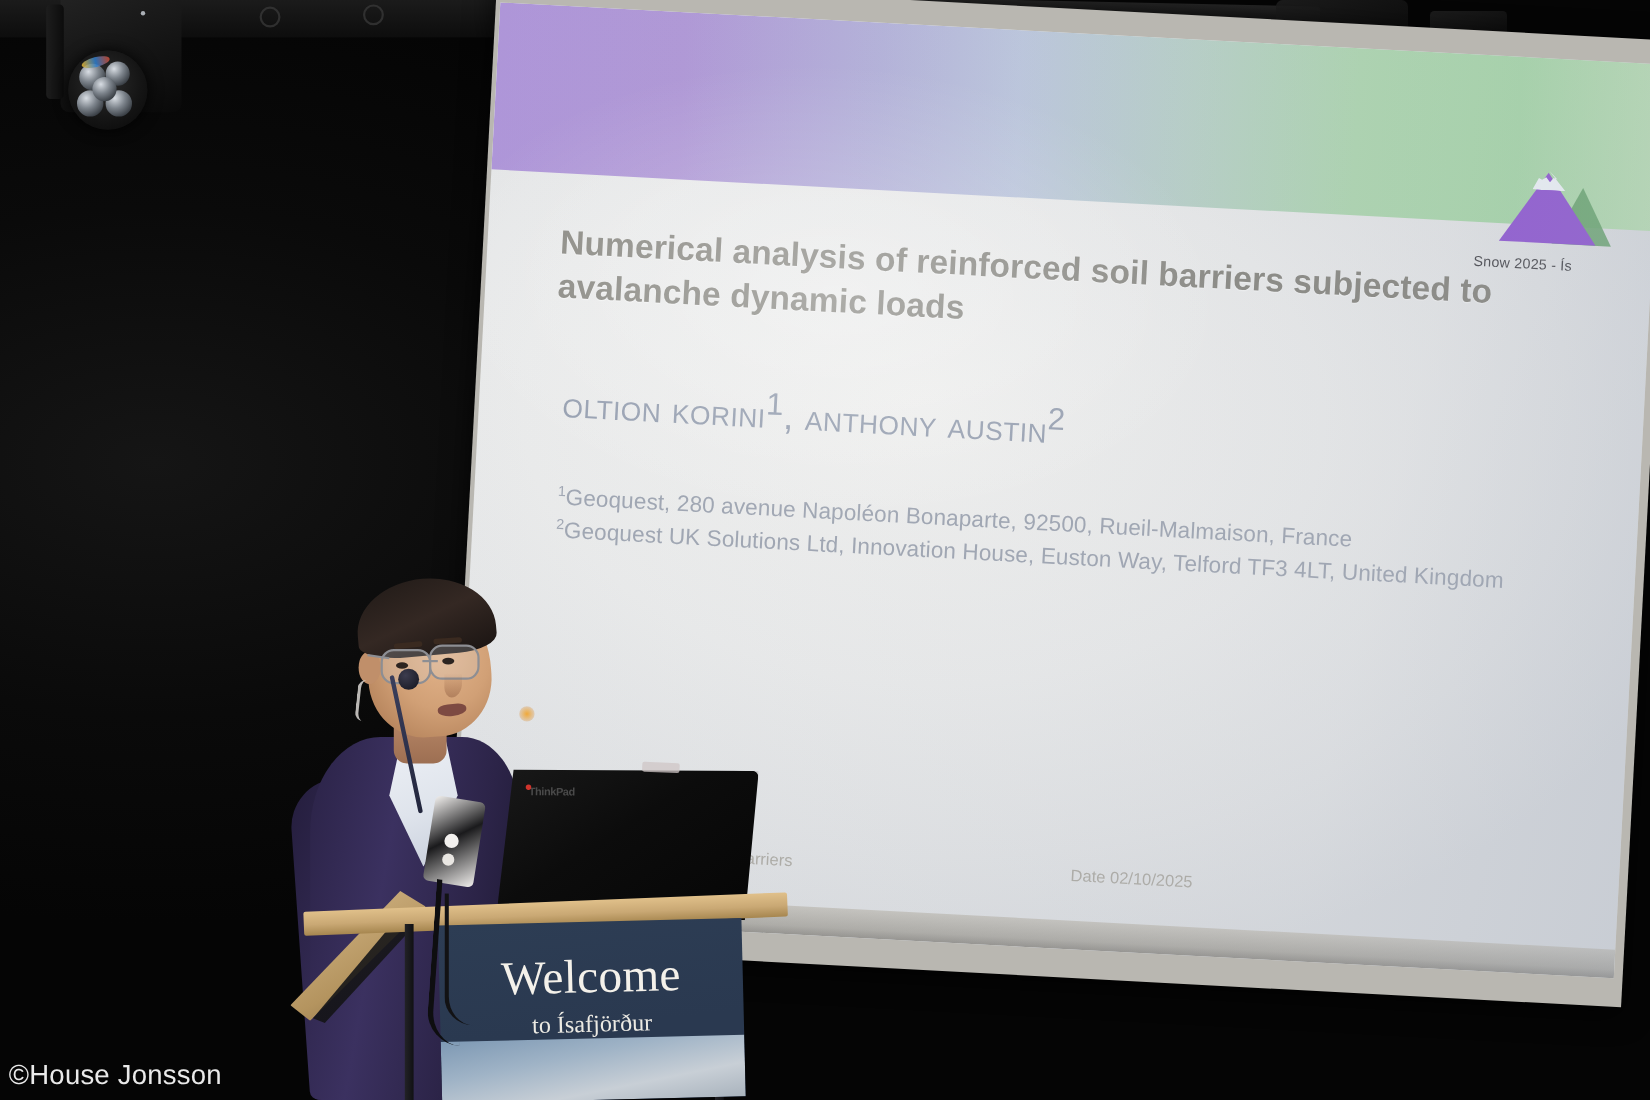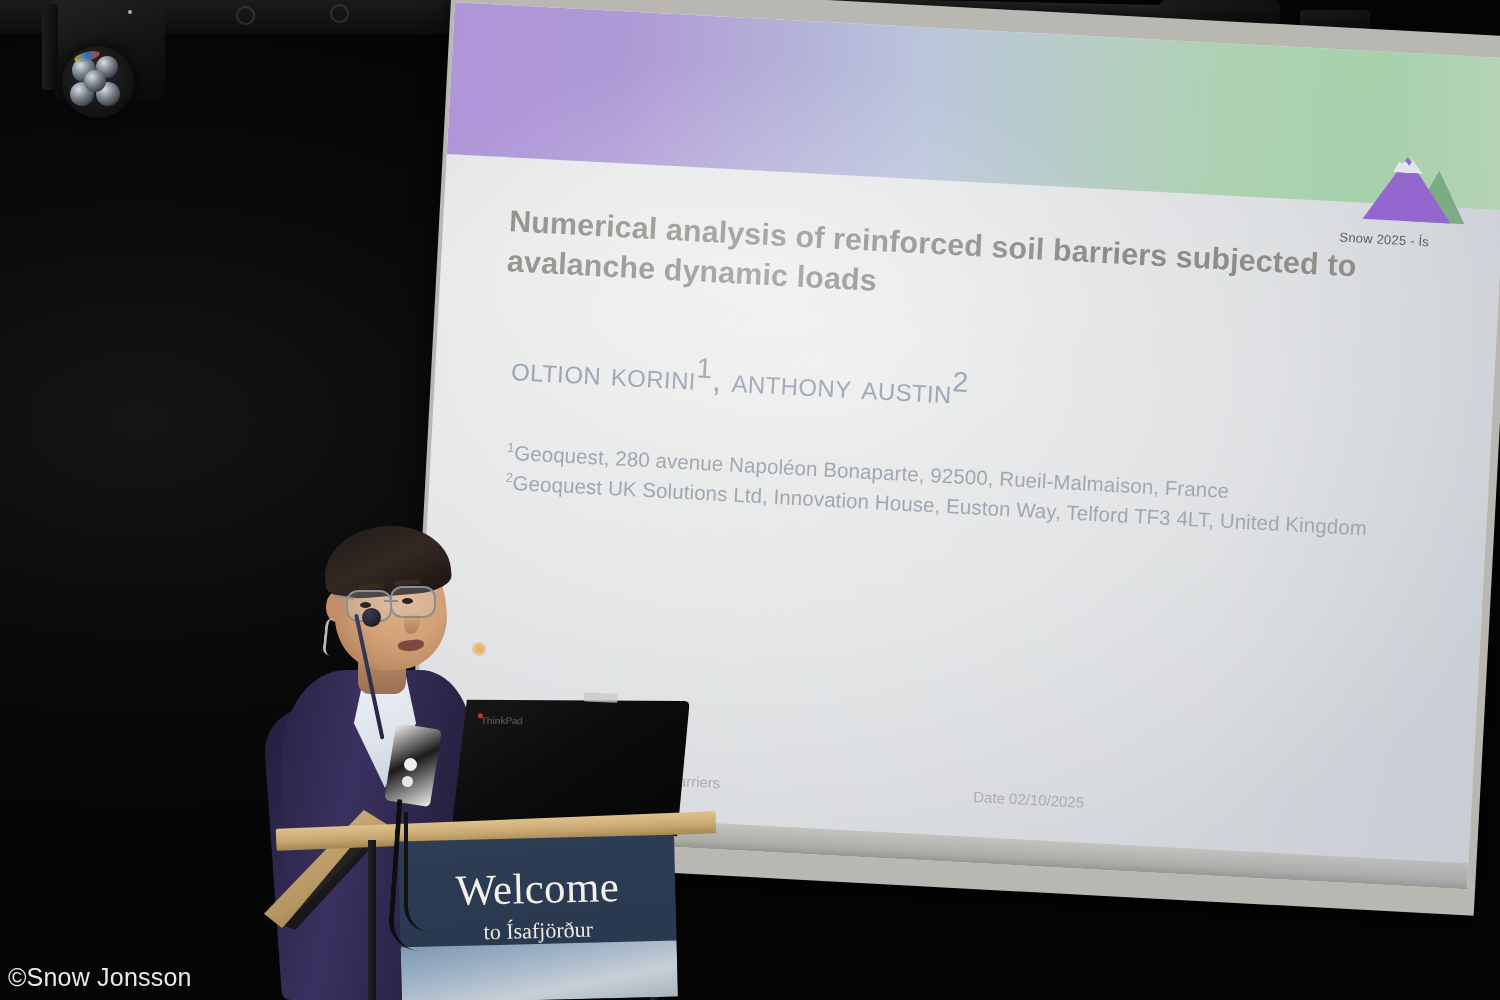--- a/index.html
+++ b/index.html
@@ -544,15 +544,15 @@
     <div class="podium-leg" style="left:398px;"></div>
     <div class="podium-sign">
       <div class="sign-welcome">Welcome</div>
       <div class="sign-sub">to Ísafjörður</div>
       <div class="podium-sign-photo"></div>
     </div>
     <div class="mic-cable"></div>
     <div class="mic-cable2"></div>
   </div>
 
-  <div class="watermark">©Snow Jonsson</div>
+  <div class="watermark">©House Jonsson</div>
 
 </div>
 
 </body></html>

